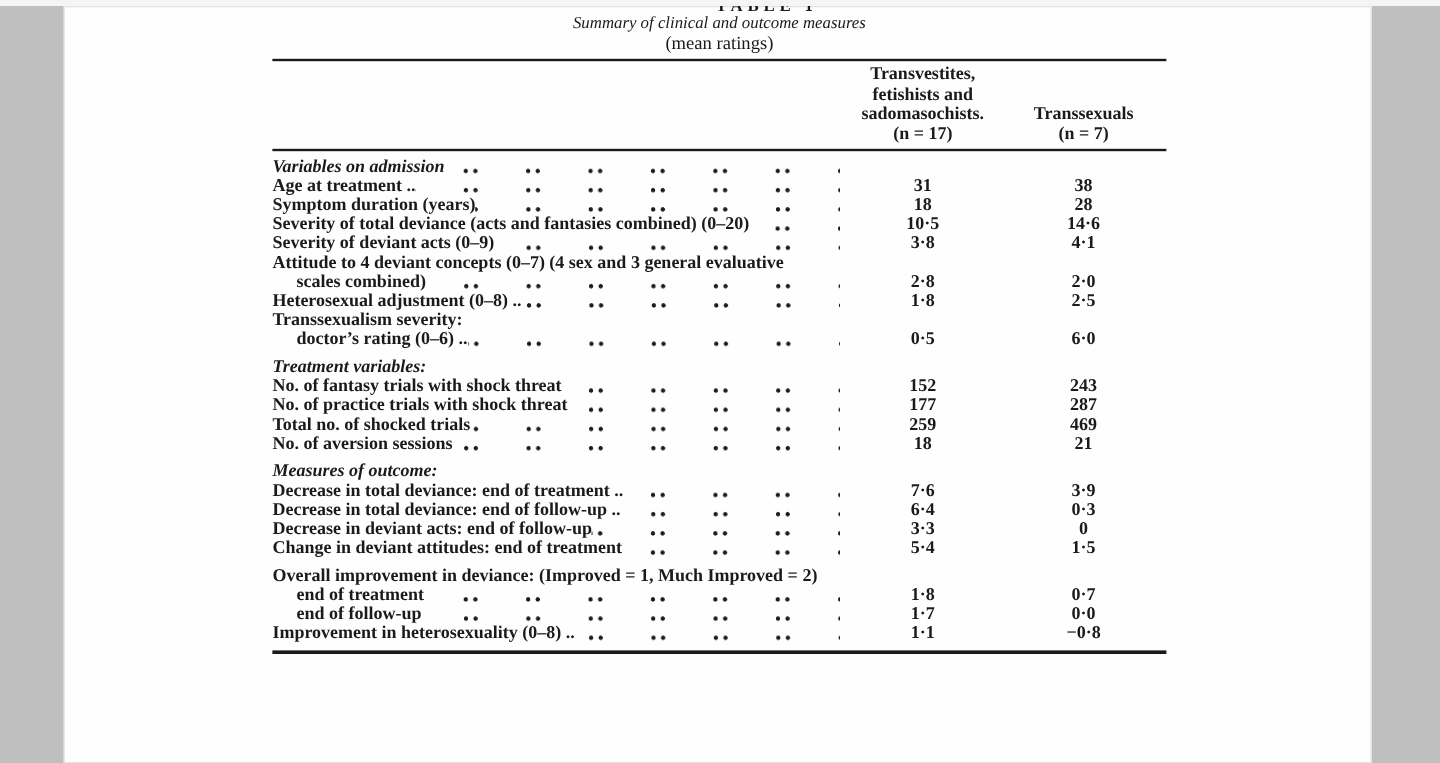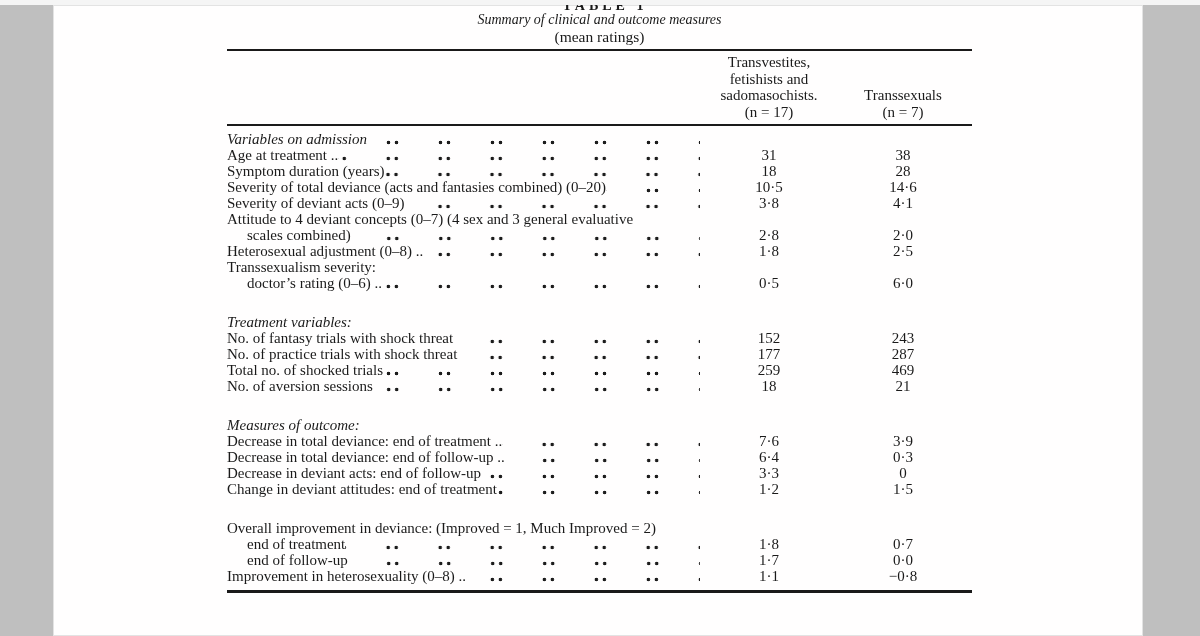--- a/index.html
+++ b/index.html
@@ -8,38 +8,38 @@
     background:#bfbfbf;
     font-family:"Liberation Serif","DejaVu Serif",serif;
     color:#1a1a1a;
   }
   .top-strip{position:absolute;left:0;top:0;width:1200px;height:5px;background:#f5f5f5;}
   .page{
     position:absolute;left:53px;top:5px;width:1090px;height:631px;
     background:#fffefe;box-shadow:0 0 0 1px #e3e3e3 inset;
   }
   
-  .caption-clip{position:absolute;left:487px;top:0;width:130px;height:8px;overflow:hidden;text-align:center;}
+  .caption-clip{position:absolute;left:521px;top:0;width:130px;height:8px;overflow:hidden;text-align:center;}
   .caption-clip span{
     display:inline-block;transform:translateY(-9px);
     font-size:14px;font-weight:700;letter-spacing:4px;white-space:nowrap;
   }
   .title-block{position:absolute;left:174px;top:6px;width:745px;text-align:center;line-height:17px;}
   .table-title{font-style:italic;font-size:14px;}
   .table-subtitle{font-size:15.5px;}
-  .datatable{position:absolute;left:174px;top:44px;width:745px;font-size:15px;}
+  .datatable{position:absolute;left:174px;top:44px;width:745px;font-size:15px;font-weight:bold;}
   .rule{background:#1a1a1a;height:2px;}
   .rule.bottom{height:3px;}
   .thead{display:flex;align-items:flex-end;padding:3px 0 4px 0;min-height:64px;}
   .thead .spacer{flex:1 1 auto;}
   .hcol{text-align:center;line-height:16.5px;}
   .hcol1{width:130px;}
   .hcol2{width:138px;}
   .tbody{padding:5px 0 6px 0;}
-  .tsection + .tsection{margin-top:23px;}
+  .tsection + .tsection{margin-top:7px;}
   .trow{display:flex;line-height:16px;white-space:nowrap;}
   .rlabel{flex:0 0 auto;}
   .trow.indent .rlabel{padding-left:20px;}
   .trow.italic .rlabel{font-style:italic;}
   .leader{flex:1 1 auto;min-width:0;margin-right:4px;}
   .leader.dots{
     background-image:
       radial-gradient(circle at 2.5px 11.5px, #1c1c1c 1.5px, rgba(0,0,0,0) 2.1px),
       radial-gradient(circle at 10.5px 11.5px, #1c1c1c 1.5px, rgba(0,0,0,0) 2.1px);
     background-size:52px 16px,52px 16px;
@@ -201,21 +201,21 @@
           </div>
           <div class="trow">
             <span class="rlabel">Decrease in deviant acts: end of follow-up</span>
             <span class="leader dots"></span>
             <span class="val v1">3·3</span>
             <span class="val v2">0</span>
           </div>
           <div class="trow">
             <span class="rlabel">Change in deviant attitudes: end of treatment</span>
             <span class="leader dots"></span>
-            <span class="val v1">1·2</span>
+            <span class="val v1">5·4</span>
             <span class="val v2">1·5</span>
           </div>
         </div>
         <div class="tsection">
           <div class="trow">
             <span class="rlabel">Overall improvement in deviance: (Improved = 1, Much Improved = 2)</span>
             <span class="leader"></span>
             <span class="val v1"></span>
             <span class="val v2"></span>
           </div>

